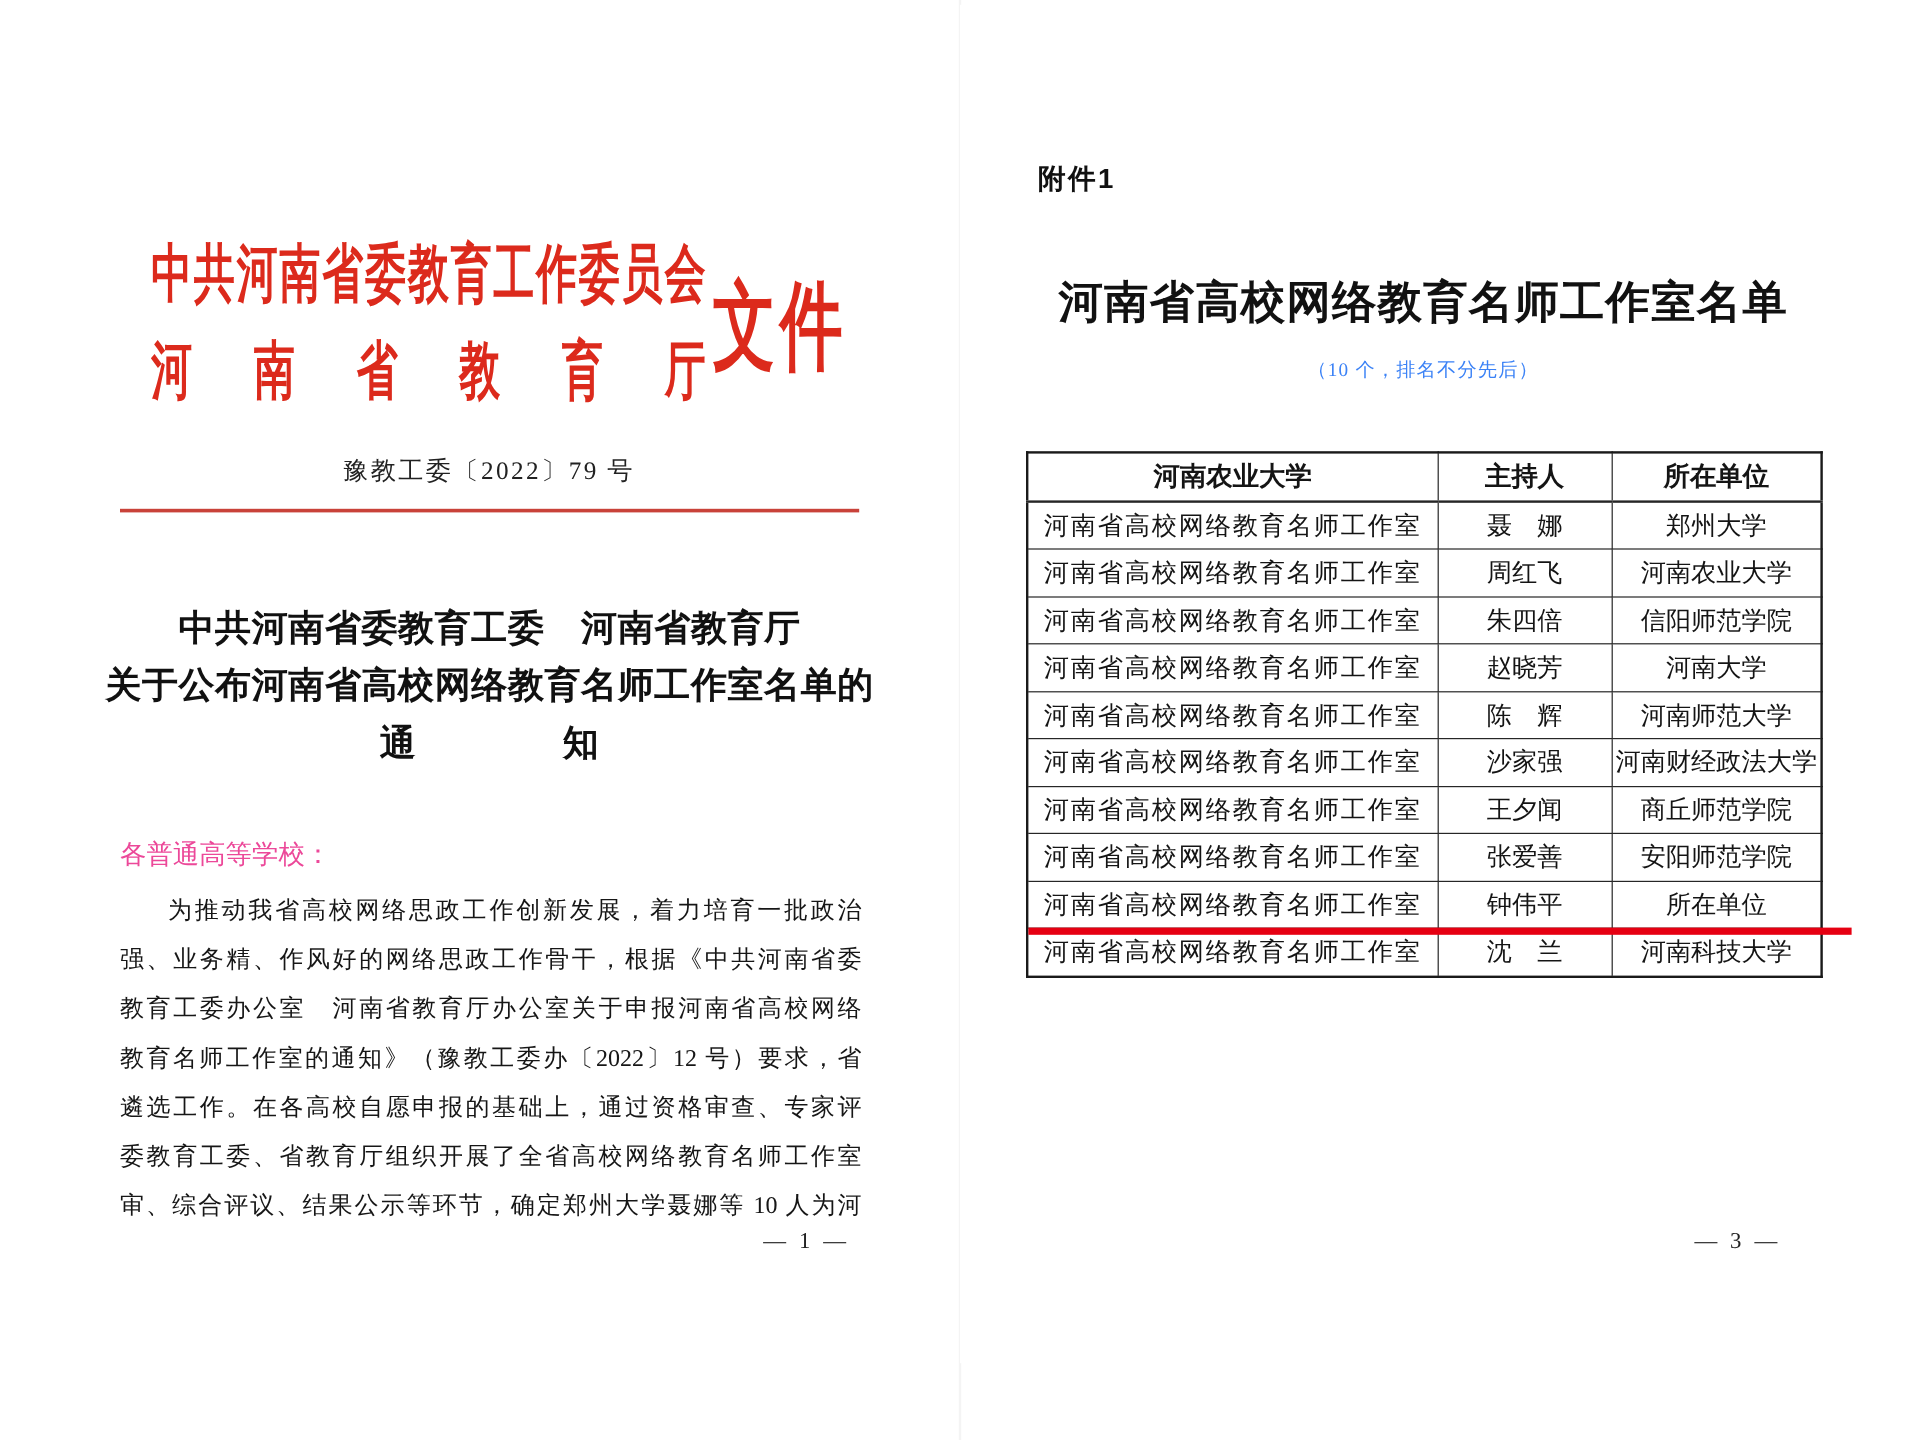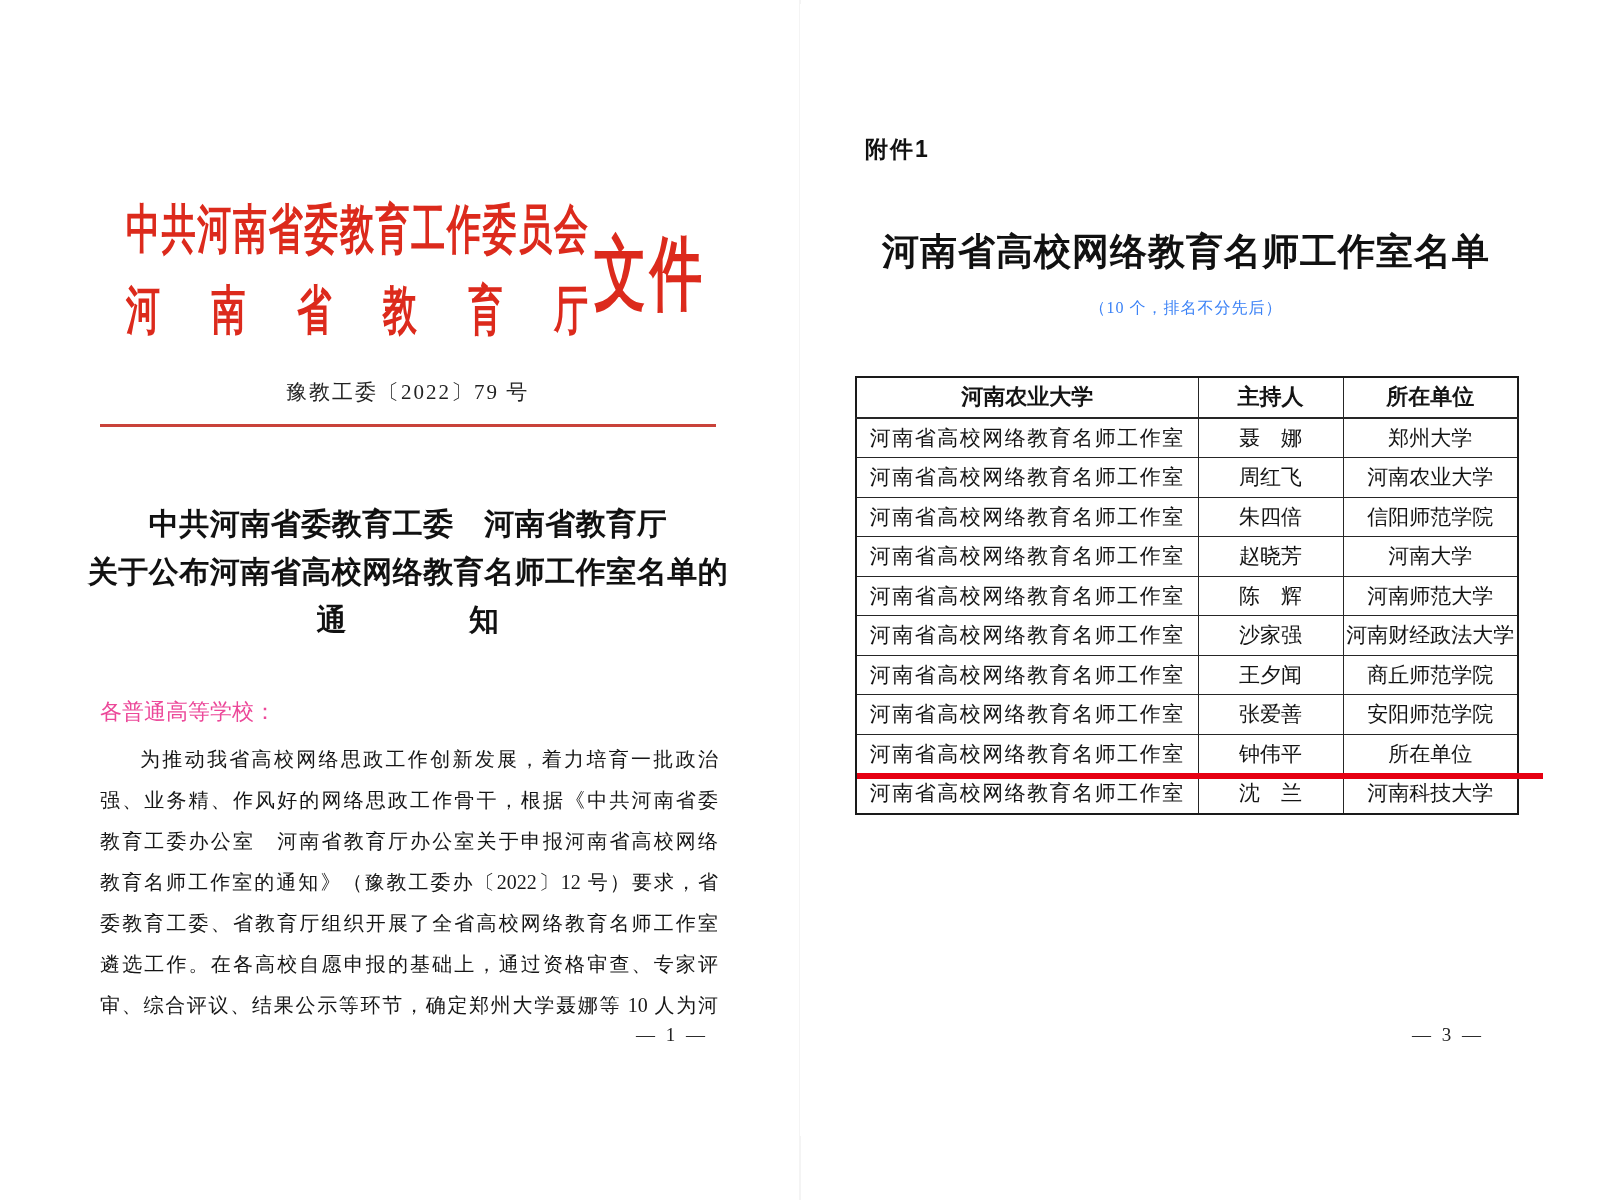--- a/index.html
+++ b/index.html
@@ -131,22 +131,22 @@
     </div>
 
     <div class="salutation">各普通高等学校：</div>
 
     <div class="body-text">
 
     <div class="body-line">为推动我省高校网络思政工作创新发展，着力培育一批政治</div>
         <div class="body-line">强、业务精、作风好的网络思政工作骨干，根据《中共河南省委</div>
         <div class="body-line">教育工委办公室　河南省教育厅办公室关于申报河南省高校网络</div>
         <div class="body-line">教育名师工作室的通知》（豫教工委办〔2022〕12 号）要求，省</div>
+        <div class="body-line">遴选工作。在各高校自愿申报的基础上，通过资格审查、专家评</div>
         <div class="body-line">委教育工委、省教育厅组织开展了全省高校网络教育名师工作室</div>
-        <div class="body-line">遴选工作。在各高校自愿申报的基础上，通过资格审查、专家评</div>
         <div class="body-line">审、综合评议、结果公示等环节，确定郑州大学聂娜等 10 人为河</div>
       </div>
 
     <div class="page-number pn-left">— 1 —</div>
   </div>
 
   <div class="seam"></div>
 
   <div class="page page-right">
 

